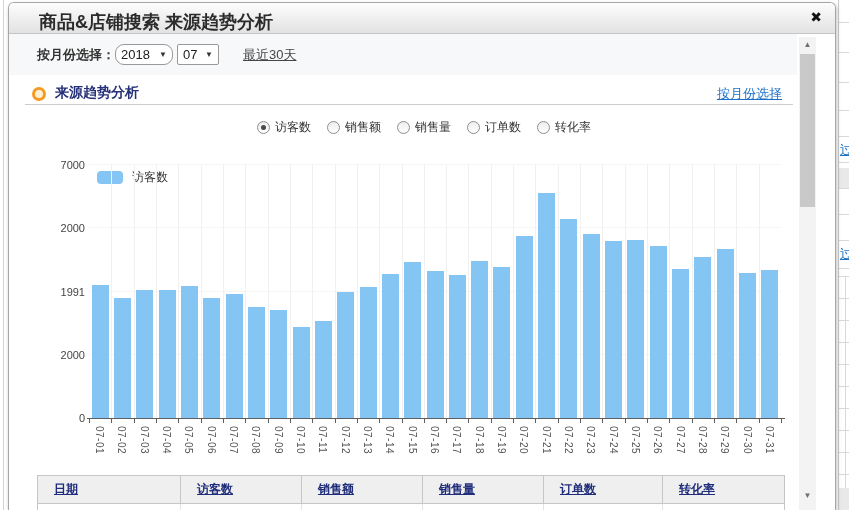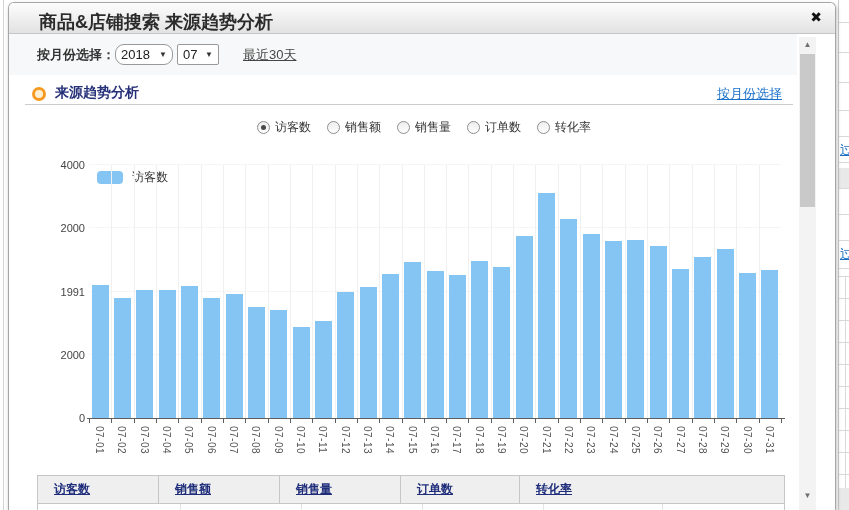--- a/index.html
+++ b/index.html
@@ -149,21 +149,21 @@
         <div class="rlabel">转化率</div>
       </div>
     </div>
 
   <div id="chart">
     <div id="ylabels">
         <div class="ylabel" style="top: 261px;">0</div>
         <div class="ylabel" style="top: 197.75px;">2000</div>
         <div class="ylabel" style="top: 134.5px;">1991</div>
         <div class="ylabel" style="top: 71.25px;">2000</div>
-        <div class="ylabel" style="top: 8px;">4000</div>
+        <div class="ylabel" style="top: 8px;">7000</div>
       </div>
     <div id="plot">
       <div id="legend">
         <span class="swatch" style="background: rgb(133, 197, 243);"></span>
         <span class="ltext">访客数</span>
       </div>
     <div class="hgrid" style="bottom: 63.25px;"></div>
         <div class="hgrid" style="bottom: 126.5px;"></div>
         <div class="hgrid" style="bottom: 189.75px;"></div>
         <div class="hgrid" style="bottom: 253px;"></div>
@@ -292,20 +292,21 @@
       <div class="xtick" style="left: 660.387px;"></div>
       <div class="xtick" style="left: 682.71px;"></div>
       <div class="xtick" style="left: 705.032px;"></div>
       <div class="xtick" style="left: 727.355px;"></div>
       <div class="xtick" style="left: 749.677px;"></div>
       <div class="xtick" style="left: 772px;"></div>
     </div>
 
   <div id="tablewrap">
     <div id="thead">
+        <div class="th" style="width: 143px;">日期</div>
         <div class="th" style="width: 121px;">访客数</div>
         <div class="th" style="width: 121px;">销售额</div>
         <div class="th" style="width: 121px;">销售量</div>
         <div class="th" style="width: 119px;">订单数</div>
         <div class="th" style="width: 121px;">转化率</div>
       </div>
     <div id="trow">
         <div class="td" style="width: 143px;"></div>
         <div class="td" style="width: 121px;"></div>
         <div class="td" style="width: 121px;"></div>

